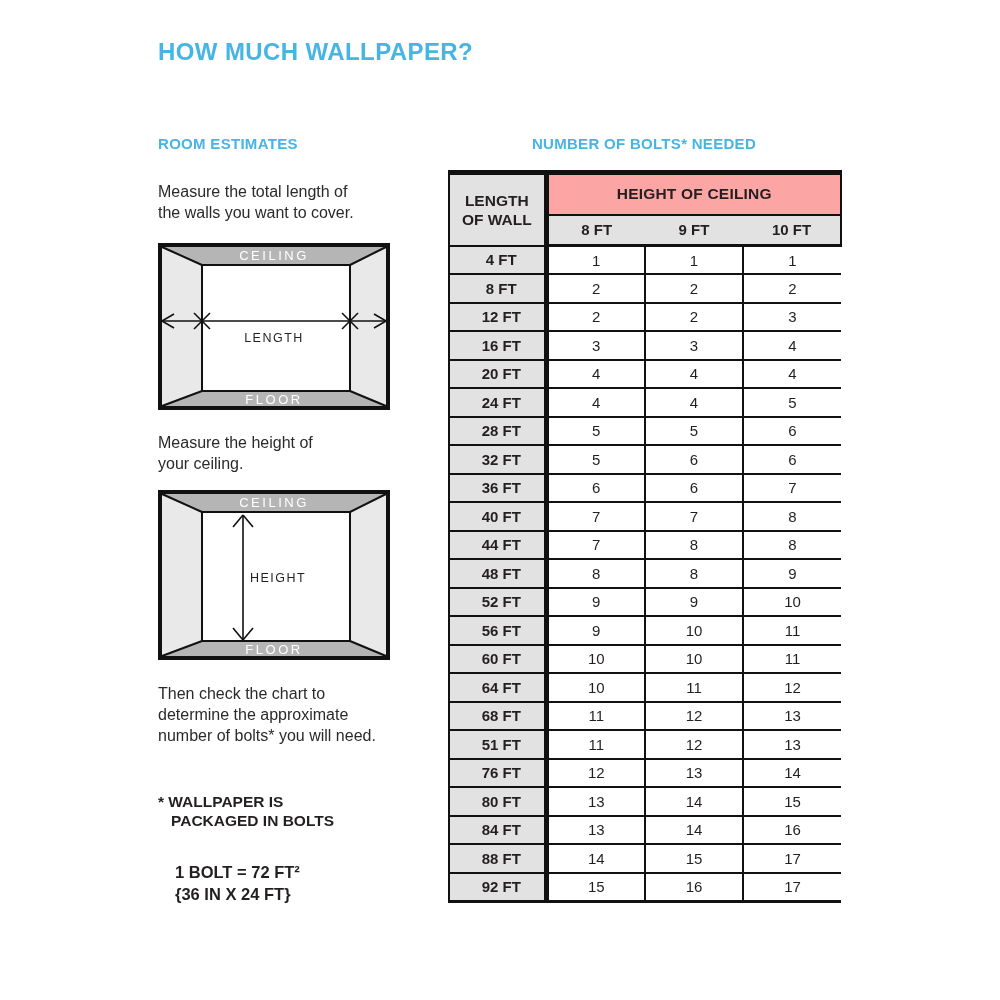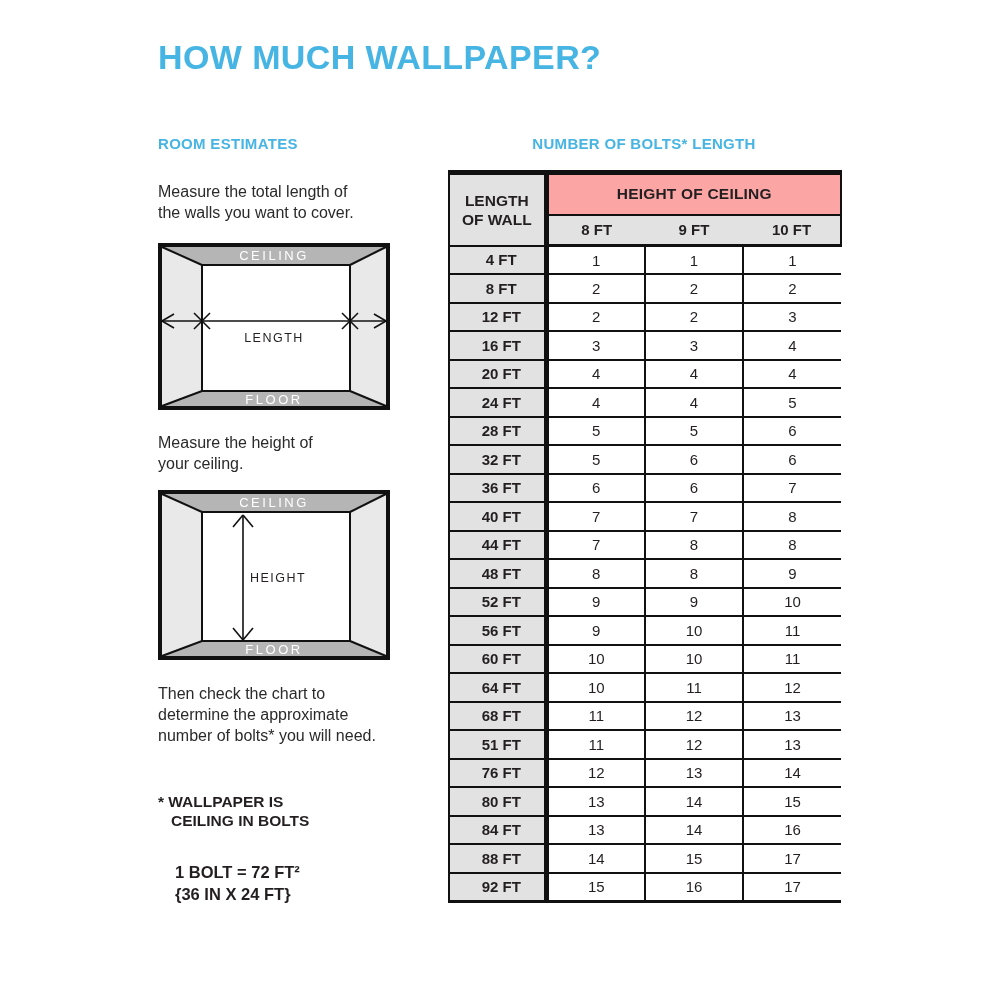--- a/index.html
+++ b/index.html
@@ -12,21 +12,21 @@
     font-family: "Liberation Sans", "DejaVu Sans", sans-serif;
     color: #231f20;
     overflow: hidden;
   }
 
   .page-title {
     position: absolute;
     left: 158px;
     top: 38px;
     margin: 0;
-    font-size: 34px;
+    font-size: 24px;
     font-weight: bold;
     letter-spacing: 0.4px;
     color: #47b5e3;
   }
 
   .section-label {
     position: absolute;
     top: 135px;
     font-size: 15px;
     font-weight: bold;
@@ -203,27 +203,27 @@
     </g>
     <text class="diag-dim-label" x="120" y="92" text-anchor="middle">HEIGHT</text>
   </svg>
 
   <p class="step step3">Then check the chart to
 determine the approximate
 number of bolts* you will need.</p>
 
   <div class="footnote">
     <span class="fn-line fn-line1">* WALLPAPER IS</span>
-    <span class="fn-line fn-line2">CEILING IN BOLTS</span>
+    <span class="fn-line fn-line2">PACKAGED IN BOLTS</span>
   </div>
 
   <p class="bolt-equation">1 BOLT = 72 FT²
 {36 IN X 24 FT}</p>
 
-  <div class="section-label bolts-heading">NUMBER OF BOLTS* LENGTH</div>
+  <div class="section-label bolts-heading">NUMBER OF BOLTS* NEEDED</div>
 
   <table class="bolts-table">
     <colgroup>
       <col style="width:97px">
         <col style="width:99px">
         <col style="width:98px">
         <col style="width:98px">
     </colgroup>
     <thead>
       <tr>

